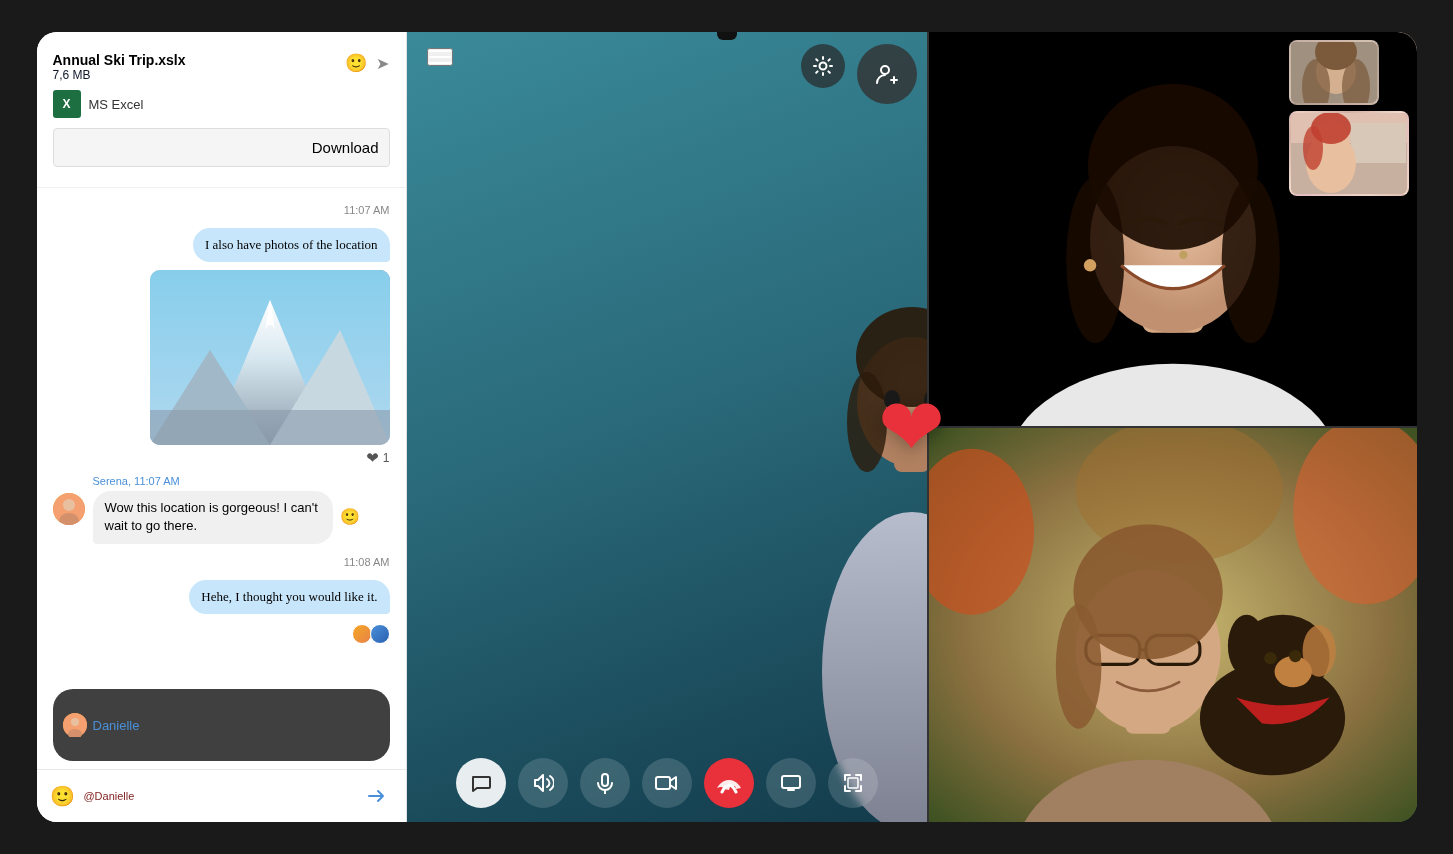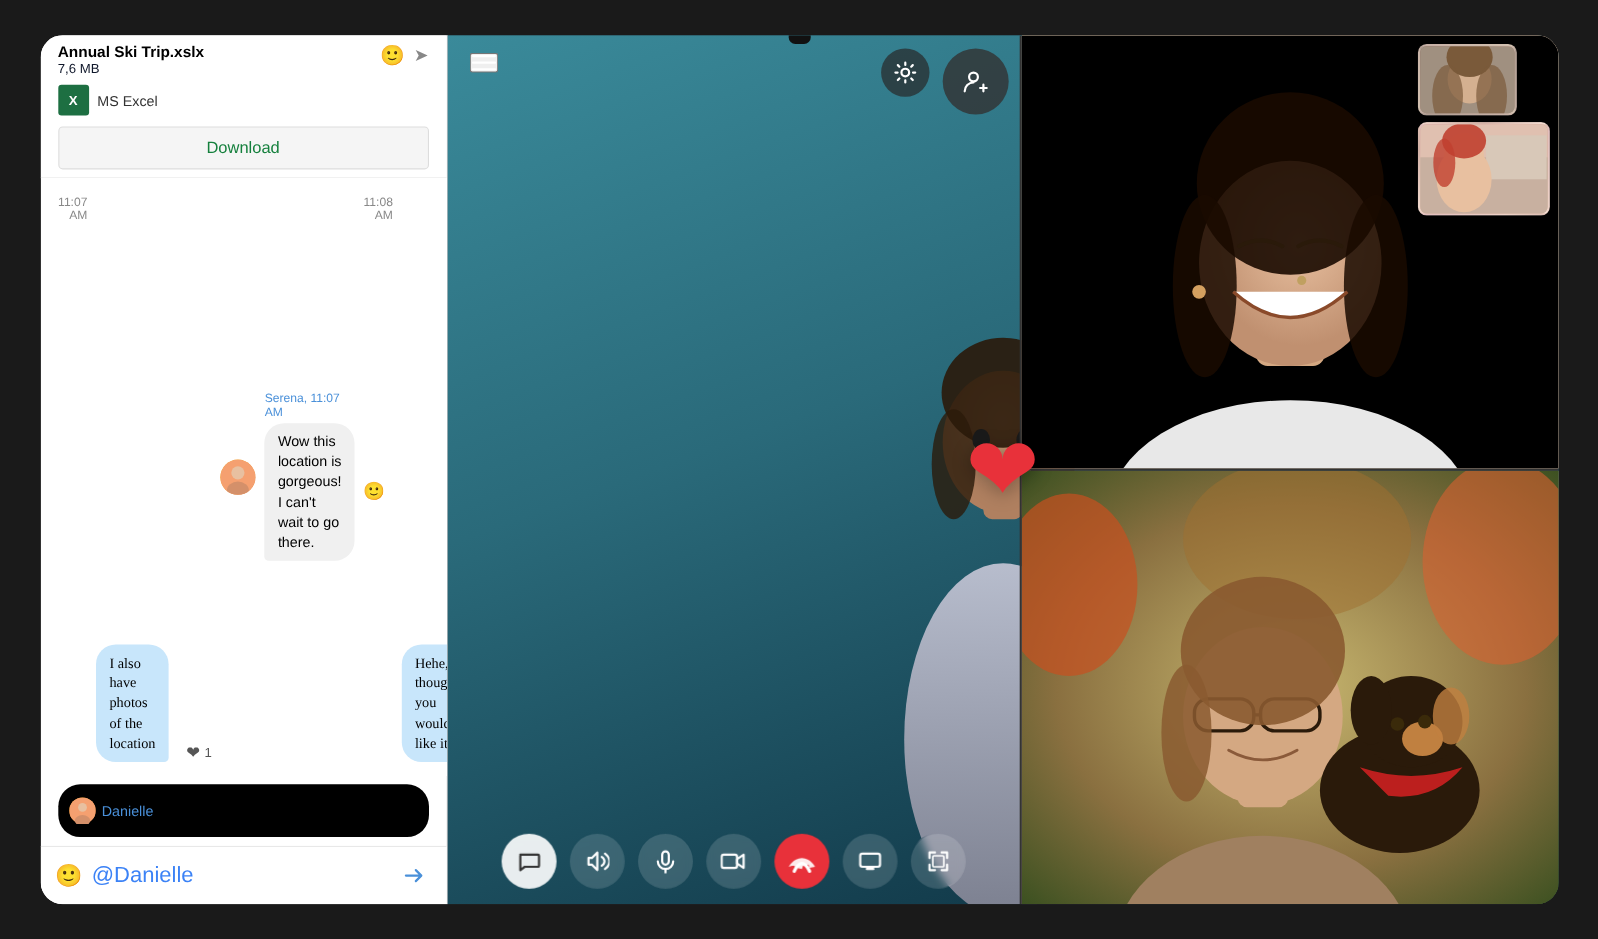--- a/index.html
+++ b/index.html
@@ -39,21 +39,21 @@
       width: 370px;
       background: #fff;
       display: flex;
       flex-direction: column;
       height: 100%;
       border-right: 1px solid #e0e0e0;
     }
 
     
     .file-attachment {
-      padding: 7px 16px;
+      padding: 20px 16px;
       border-bottom: 1px solid #f0f0f0;
       background: #fff;
     }
     .file-header {
       display: flex;
       justify-content: space-between;
       align-items: flex-start;
       margin-bottom: 8px;
     }
     .file-info { flex: 1; }
@@ -92,34 +92,34 @@
       font-weight: bold;
     }
     .file-type-label { font-size: 13px; color: #333; }
     .download-btn {
       display: block;
       width: 100%;
       padding: 10px;
       background: #f5f5f5;
       border: 1px solid #ddd;
       border-radius: 4px;
-      text-align: center;
+      text-align: right;
       font-size: 15px;
       font-weight: 500;
-      color: #15803d;
+      color: #000000;
       cursor: pointer;
     }
 
     
     .chat-messages {
       flex: 1;
       overflow-y: auto;
       padding: 12px 16px;
       display: flex;
-      flex-direction: row;
+      flex-direction: column;
       gap: 8px;
       background: #fff;
     }
     .timestamp {
       text-align: right;
       font-size: 11px;
       color: #888;
       margin: 4px 0;
     }
     .msg-bubble {
@@ -191,22 +191,22 @@
       font-size: 16px;
       color: #bbb;
       cursor: pointer;
     }
 
     
     .mention-badge {
       display: flex;
       align-items: center;
       gap: 6px;
-      padding: 12px 10px;
-      background: #000000;
+      padding: 24px 10px;
+      background: #404040;
       border-radius: 20px;
       align-self: flex-start;
       margin: 4px 0;
     }
     .mention-avatar {
       width: 24px;
       height: 24px;
       border-radius: 50%;
       background: linear-gradient(135deg, #f5a623, #e8834a);
       flex-shrink: 0;
@@ -220,22 +220,22 @@
       padding: 10px 14px;
       border-top: 1px solid #e8e8e8;
       gap: 8px;
       background: #fff;
     }
     .emoji-btn { font-size: 20px; cursor: pointer; color: #888; flex-shrink: 0; }
     .chat-input {
       flex: 1;
       border: none;
       outline: none;
-      font-size: 20px;
-      color: #3b82f6;
+      font-size: 11px;
+      color: #7f1d1d;
       background: transparent;
     }
     .send-btn {
       width: 32px;
       height: 32px;
       border-radius: 50%;
       background: transparent;
       border: none;
       cursor: pointer;
       display: flex;

